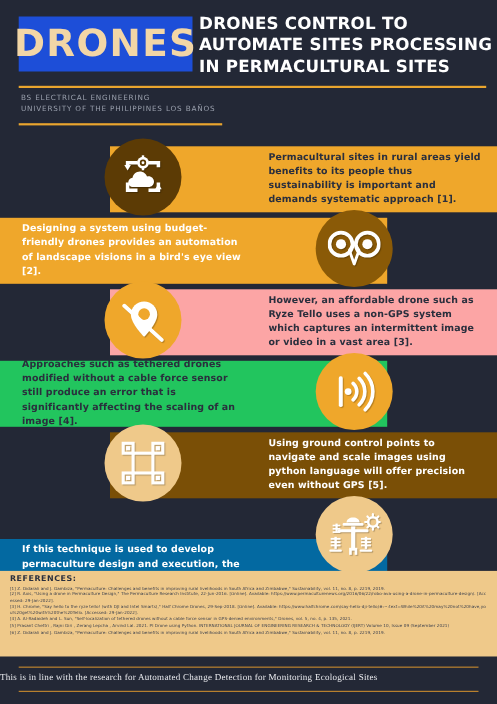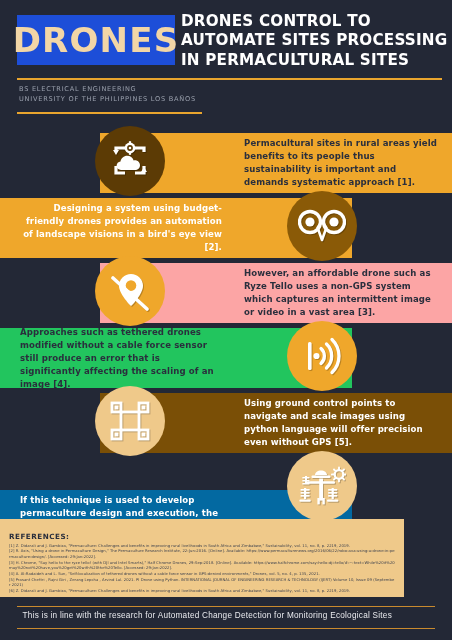--- a/index.html
+++ b/index.html
@@ -47,41 +47,41 @@
   }
   .band.right .band-text { left:144px; right:12px; }
   .band.left  .band-text { left:20px; right:130px; }
 
   .icon-wrap { position:absolute; width:70px; height:70px; border-radius:50%;
                display:flex; align-items:center; justify-content:center; }
   .icon-wrap svg { display:block; filter:drop-shadow(1.5px 1.5px 0 rgba(0,0,0,.22)); }
 
   
   #refs {
-    position:absolute; left:0; top:519px; width:404px; height:78px;
-    background:#EFC98A; padding:13px 9px 0 9px;
+    position:absolute; left:0; top:519px; width:452px; height:78px;
+    background:#EFC98A; padding:2px 9px 0 9px;
   }
   #refs-title {
     color:#2a2f3d; font-size:7.2px; font-weight:bold; letter-spacing:.5px;
     margin-bottom:2.5px; font-family:"DejaVu Sans", sans-serif;
   }
   .ref-item {
     color:#3a3f4d; font-size:3.75px; line-height:1.42; letter-spacing:.05px;
     margin-bottom:.6px; font-family:"DejaVu Sans", sans-serif;
     white-space:normal; word-break:break-all;
   }
 
   
   #footer { position:absolute; left:0; top:597px; width:452px; height:43px; background:#232836; }
   #foot-rule-top { position:absolute; left:17px; top:9px; width:418px; height:1.4px; background:#C98A2E; }
   #foot-rule-bot { position:absolute; left:17px; top:31px; width:418px; height:1.4px; background:#C98A2E; }
   #foot-text {
-    position:absolute; left:0; top:14px; width:392px; text-align:right;
+    position:absolute; left:0; top:14px; width:452px; text-align:left;
     color:#e9eaee; font-size:8.2px; letter-spacing:.25px;
-    font-family:Liberation Sans, sans-serif;
+    font-family:Liberation Serif, serif;
   }
 </style>
 </head>
 <body>
 
 <div id="header">
   <div id="drones-box">
     <span id="drones-word">DRONES</span>
   </div>
   <div id="main-title">
@@ -115,21 +115,21 @@
         <circle cx="22" cy="9" r="2.1" fill="none" stroke="#5C3B05" stroke-width="1.6"></circle>
         <g fill="#FFFFFF">
           <rect x="20.9" y="2.2" width="2.2" height="3.2"></rect>
           <rect x="20.9" y="12.6" width="2.2" height="3.2"></rect>
           <rect x="15.2" y="7.9" width="3.2" height="2.2"></rect>
           <rect x="25.6" y="7.9" width="3.2" height="2.2"></rect>
         </g>
         <path d="M13 31 c-2.6 0 -4.4 -1.9 -4.4 -4.2 c0 -2.2 1.7 -4 3.9 -4.2 c.5 -3.3 3.3 -5.8 6.7 -5.8 c3 0 5.6 2 6.5 4.7 c.4 -.1 .8 -.2 1.3 -.2 c2.8 0 5 2.2 5 4.9 c0 2.7 -2.2 4.8 -5 4.8 Z" fill="#FFFFFF"></path>
       </svg>
     </div>
-    <div class="band left" style="top: 198px; width: 352px; background: rgb(239, 167, 43); text-align: right;">
+    <div class="band left" style="top: 198px; width: 352px; background: rgb(239, 167, 43);">
       <div class="band-text" style="color: rgb(255, 255, 255);">Designing a system using budget-friendly drones provides an automation of landscape visions in a bird's eye view [2].</div>
     </div>
     <div class="icon-wrap" style="left: 287px; top: 191px; background: rgb(138, 90, 7);">
       <svg width="48" height="34" viewBox="0 0 48 34">
         <circle cx="12" cy="13" r="10.5" fill="none" stroke="#FFFFFF" stroke-width="3.4"></circle>
         <circle cx="36" cy="13" r="10.5" fill="none" stroke="#FFFFFF" stroke-width="3.4"></circle>
         <circle cx="12" cy="13" r="4.6" fill="#FFFFFF"></circle>
         <circle cx="36" cy="13" r="4.6" fill="#FFFFFF"></circle>
         <path d="M24 12 L28.4 18.6 L24 31 L19.6 18.6 Z" fill="none" stroke="#FFFFFF" stroke-width="2.6" stroke-linejoin="round"></path>
       </svg>

